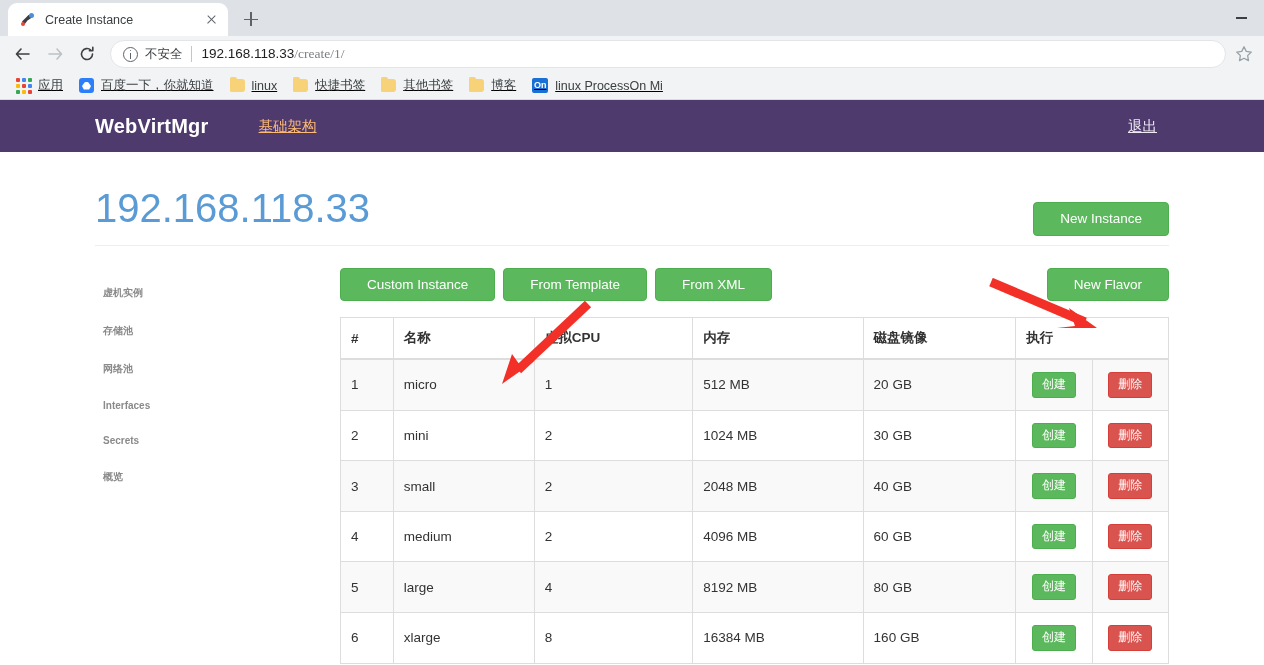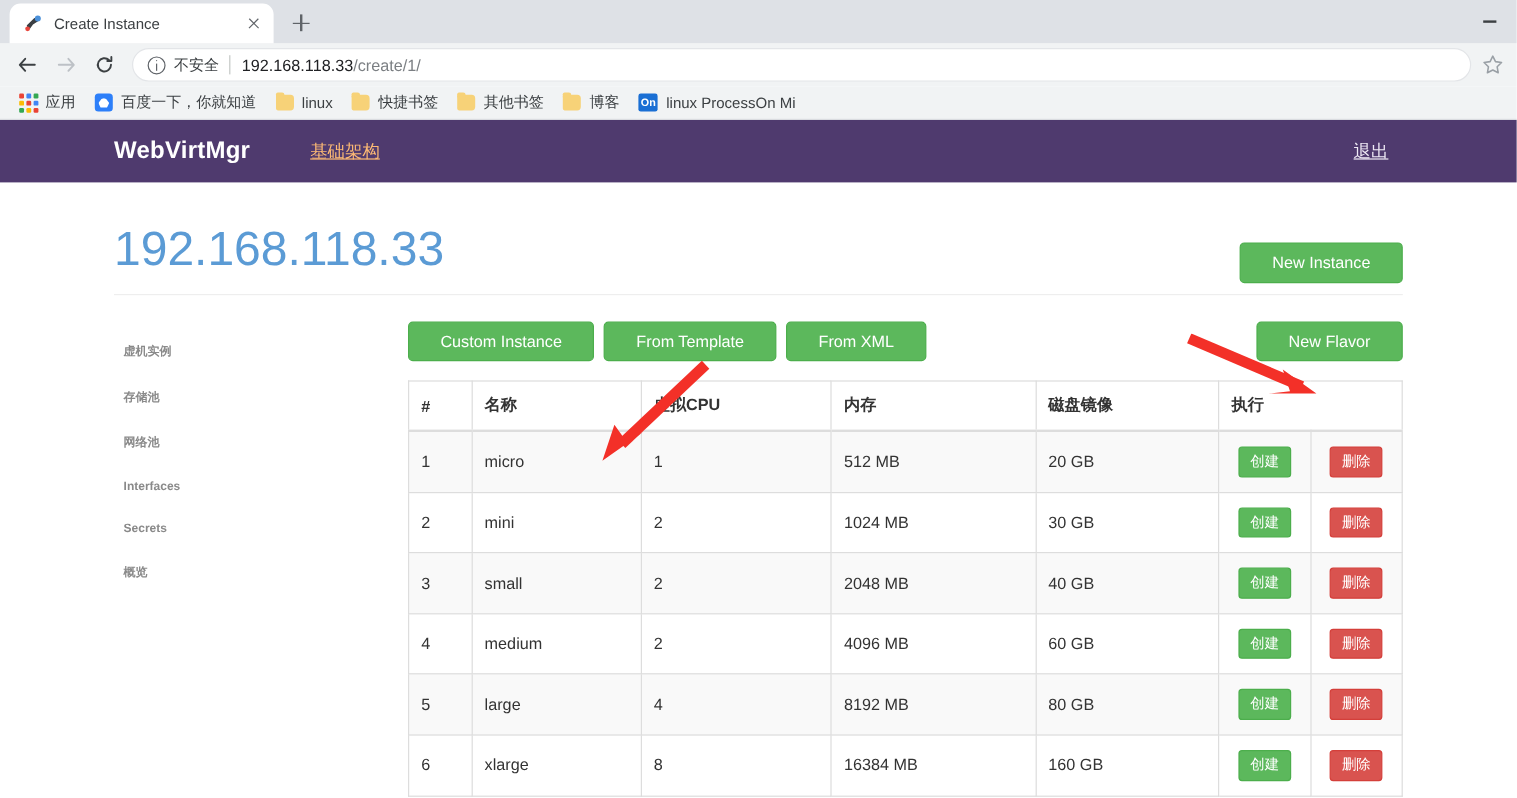--- a/index.html
+++ b/index.html
@@ -140,31 +140,32 @@
     width: 1.4px; height: 6px; background: #5f6368;
   }
   .omni-notsecure {
     font-size: 12.5px; color: #3c4043;
     margin-right: 8px;
   }
   .omni-sep {
     width: 1px; height: 16px; background: #c4c7c5; margin-right: 10px;
   }
   .omni-url { font-size: 13.5px; color: #202124; white-space: nowrap; }
-  .omni-url .dim { color: #7b7f83; }
+  .omni-url .dim { color: #7b7f83; font-family: Liberation Serif, serif; }
   .star-icon { width: 20px; height: 20px; flex: 0 0 20px; margin-right: 2px; }
 
   .bookmarks-bar {
     height: 28px;
     background: #f1f3f4;
     display: flex;
     align-items: center;
     padding: 0 8px;
     border-bottom: 1px solid #dadce0;
     overflow: hidden;
+    text-decoration: underline;
   }
   .bm {
     display: flex; align-items: center;
     padding: 0 8px; height: 24px;
     border-radius: 4px;
     white-space: nowrap;
   }
   .bm-label { font-size: 12.5px; color: #3c4043; }
   .apps-grid {
     width: 16px; height: 16px; margin-right: 6px;

